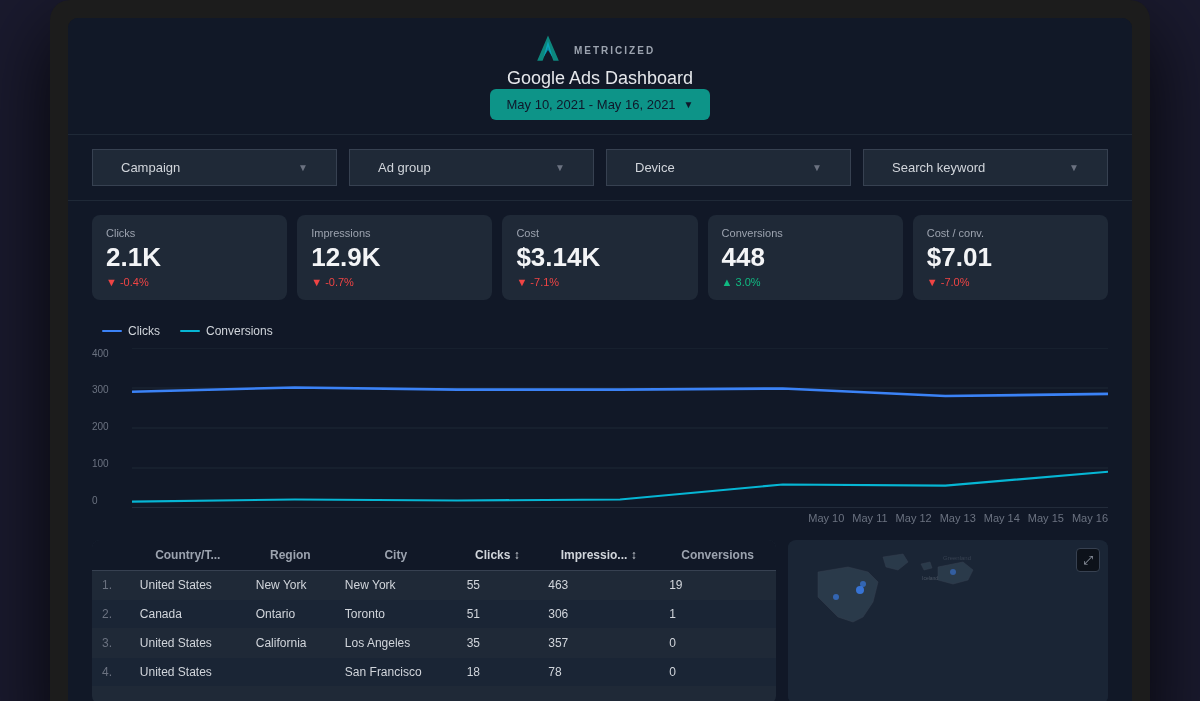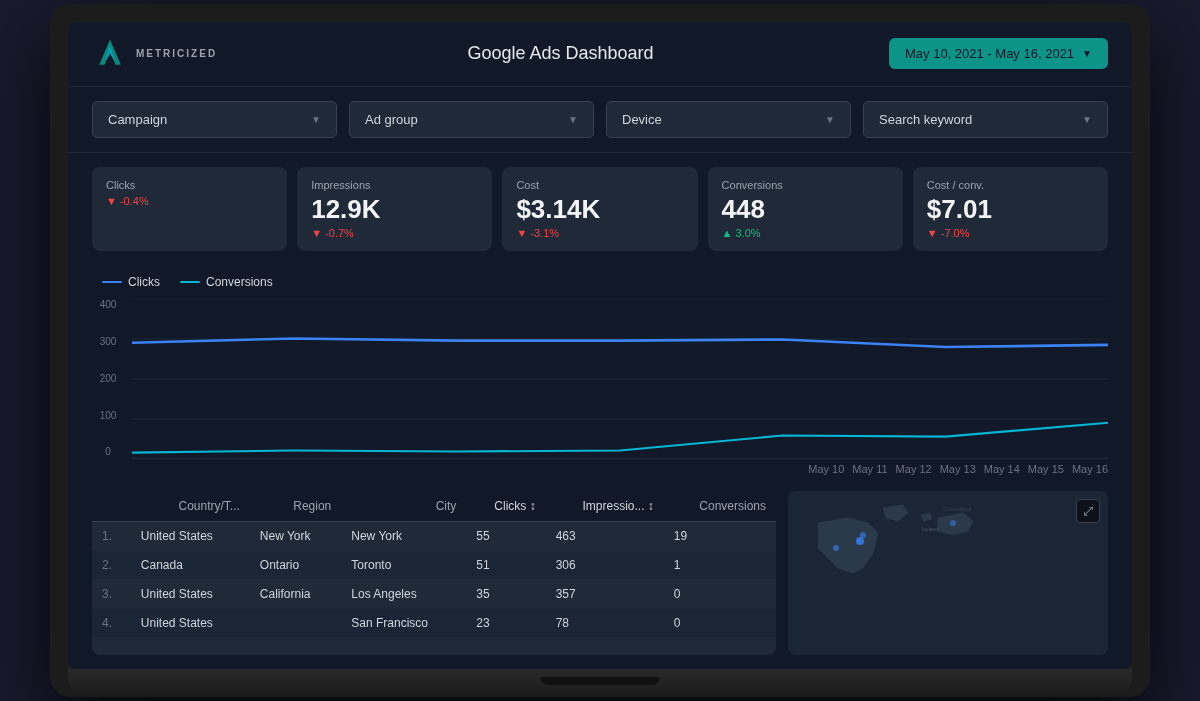--- a/index.html
+++ b/index.html
@@ -44,20 +44,21 @@
       margin-top: -4px;
     }
 
     
     .header {
       background: #111827;
       display: flex;
       align-items: center;
       padding: 14px 24px;
       border-bottom: 1px solid #1f2937;
+      flex-direction: column;
     }
     .logo-area {
       display: flex;
       align-items: center;
       gap: 8px;
       min-width: 140px;
     }
     .logo-icon {
       width: 36px;
       height: 36px;
@@ -94,23 +95,23 @@
       background: #111827;
       display: flex;
       gap: 12px;
       padding: 14px 24px;
       border-bottom: 1px solid #1f2937;
     }
     .filter-btn {
       flex: 1;
       background: #1f2937;
       border: 1px solid #374151;
-      border-radius: 5px;
+      border-radius: 0;
       color: #d1d5db;
-      padding: 10px 15px;
+      padding: 10px 28px;
       font-size: 13px;
       display: flex;
       justify-content: space-between;
       align-items: center;
       cursor: pointer;
     }
     .filter-btn .arrow { color: #6b7280; font-size: 10px; }
 
     
     .kpi-row {
@@ -210,22 +211,22 @@
       width: 100%;
       border-collapse: collapse;
       font-size: 12px;
     }
     .geo-table thead tr {
       background: #111827;
       color: #9ca3af;
     }
     .geo-table thead th {
       padding: 8px 10px;
-      text-align: right;
-      font-weight: 400;
+      text-align: center;
+      font-weight: 700;
       border-bottom: 1px solid #374151;
       white-space: nowrap;
     }
     .geo-table thead th.sortable {
       color: #d1d5db;
     }
     .geo-table tbody tr {
       border-bottom: 1px solid #1f2937;
       color: #d1d5db;
     }
@@ -267,21 +268,21 @@
       top: 0;
       height: 100%;
       display: flex;
       flex-direction: column-reverse;
       justify-content: space-between;
       padding-bottom: 2px;
     }
     .y-label {
       color: #6b7280;
       font-size: 10px;
-      text-align: center;
+      text-align: left;
       width: 32px;
     }
   </style>
 </head>
 <body>
 
 <div class="laptop-outer">
   <div class="laptop-screen">
 
     <div class="header">
@@ -314,31 +315,32 @@
         </button>
         <button class="filter-btn">
           <span>Search keyword</span>
           <span class="arrow">▼</span>
         </button>
       </div>
 
     <div class="kpi-row">
     <div class="kpi-card">
       <div class="kpi-label">Clicks</div>
+      <div class="kpi-value">2.1K</div>
       <div class="kpi-change negative">▼ -0.4%</div>
     </div>
         <div class="kpi-card">
       <div class="kpi-label">Impressions</div>
       <div class="kpi-value">12.9K</div>
       <div class="kpi-change negative">▼ -0.7%</div>
     </div>
         <div class="kpi-card">
       <div class="kpi-label">Cost</div>
       <div class="kpi-value">$3.14K</div>
-      <div class="kpi-change negative">▼ -3.1%</div>
+      <div class="kpi-change negative">▼ -7.1%</div>
     </div>
         <div class="kpi-card">
       <div class="kpi-label">Conversions</div>
       <div class="kpi-value">448</div>
       <div class="kpi-change positive">▲ 3.0%</div>
     </div>
         <div class="kpi-card">
       <div class="kpi-label">Cost / conv.</div>
       <div class="kpi-value">$7.01</div>
       <div class="kpi-change negative">▼ -7.0%</div>
@@ -428,21 +430,21 @@
       <td>Los Angeles</td>
       <td>35</td>
       <td>357</td>
       <td>0</td>
     </tr>
               <tr>
       <td class="row-num">4.</td>
       <td>United States</td>
       <td></td>
       <td>San Francisco</td>
-      <td>23</td>
+      <td>18</td>
       <td>78</td>
       <td>0</td>
     </tr>
             </tbody>
         </table>
       </div>
       <div class="geo-map">
         <div class="map-expand">⤢</div>
         <svg class="map-svg" viewBox="0 0 320 160">
           <rect width="320" height="160" fill="#1a2535"></rect>

